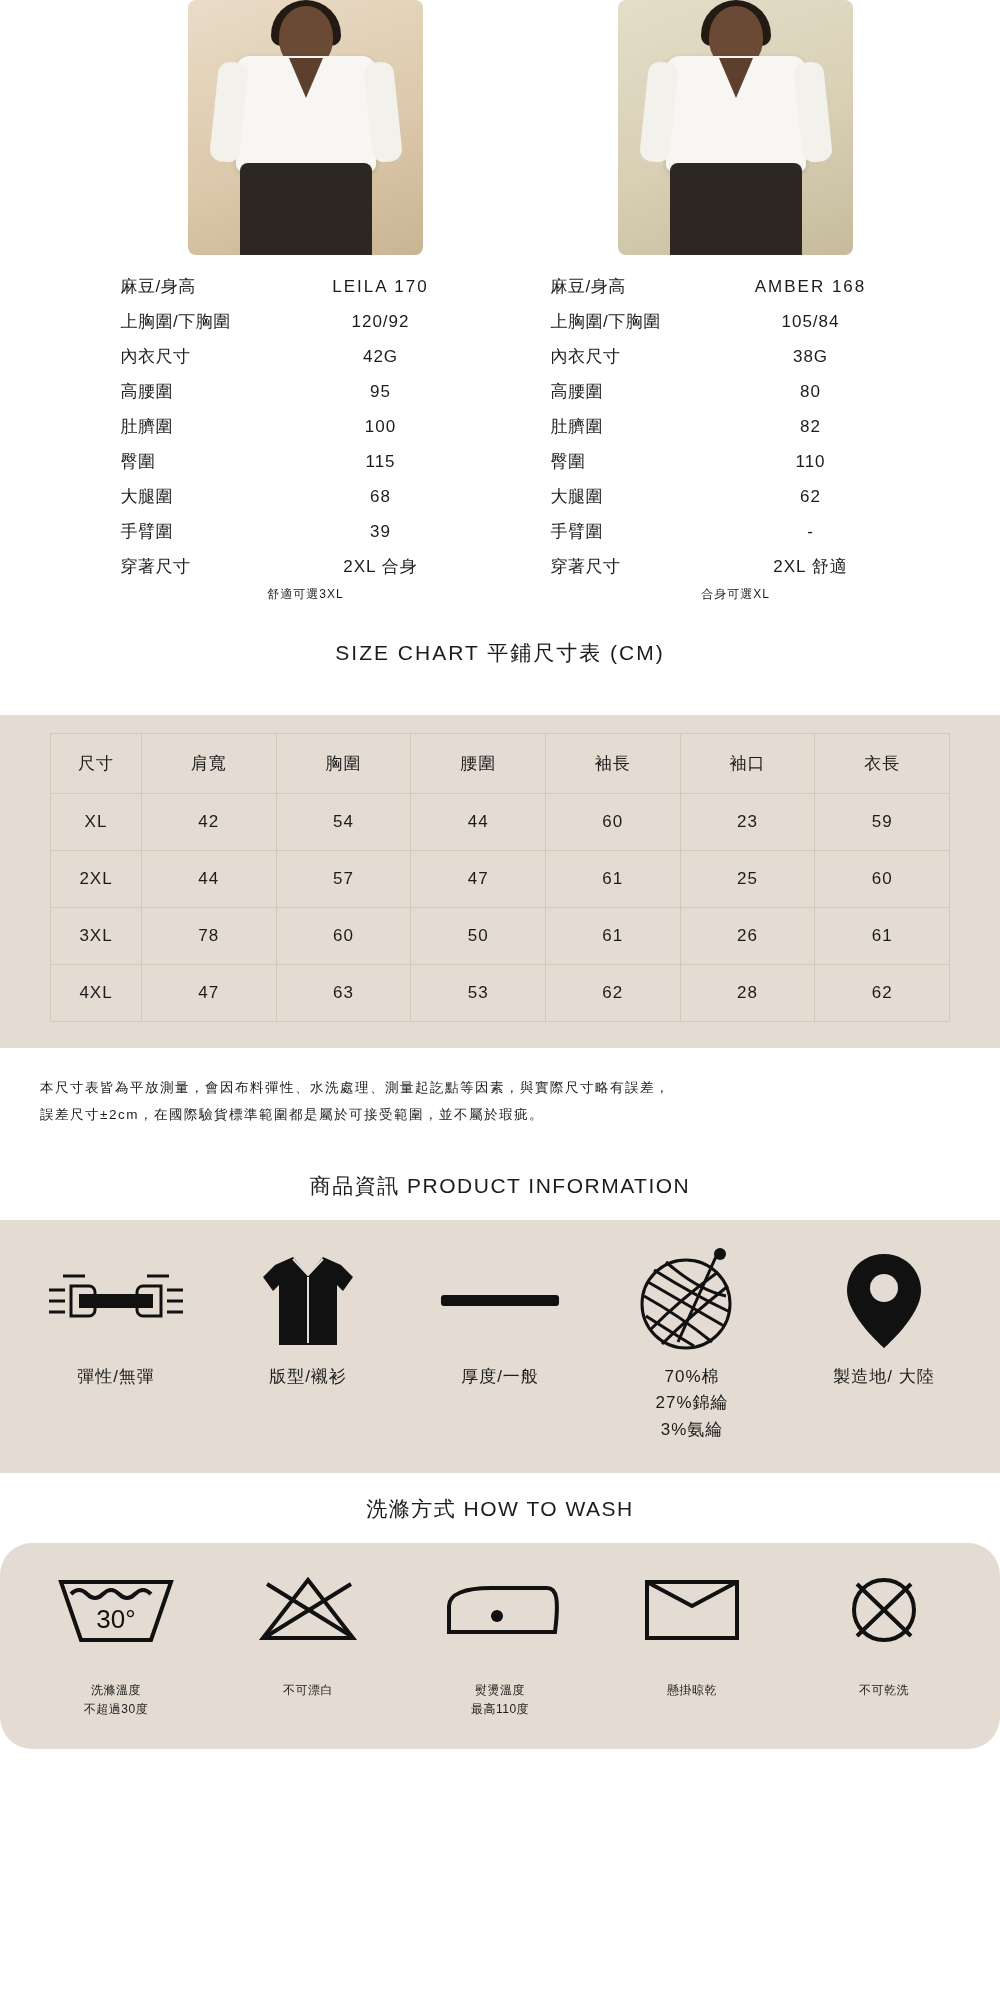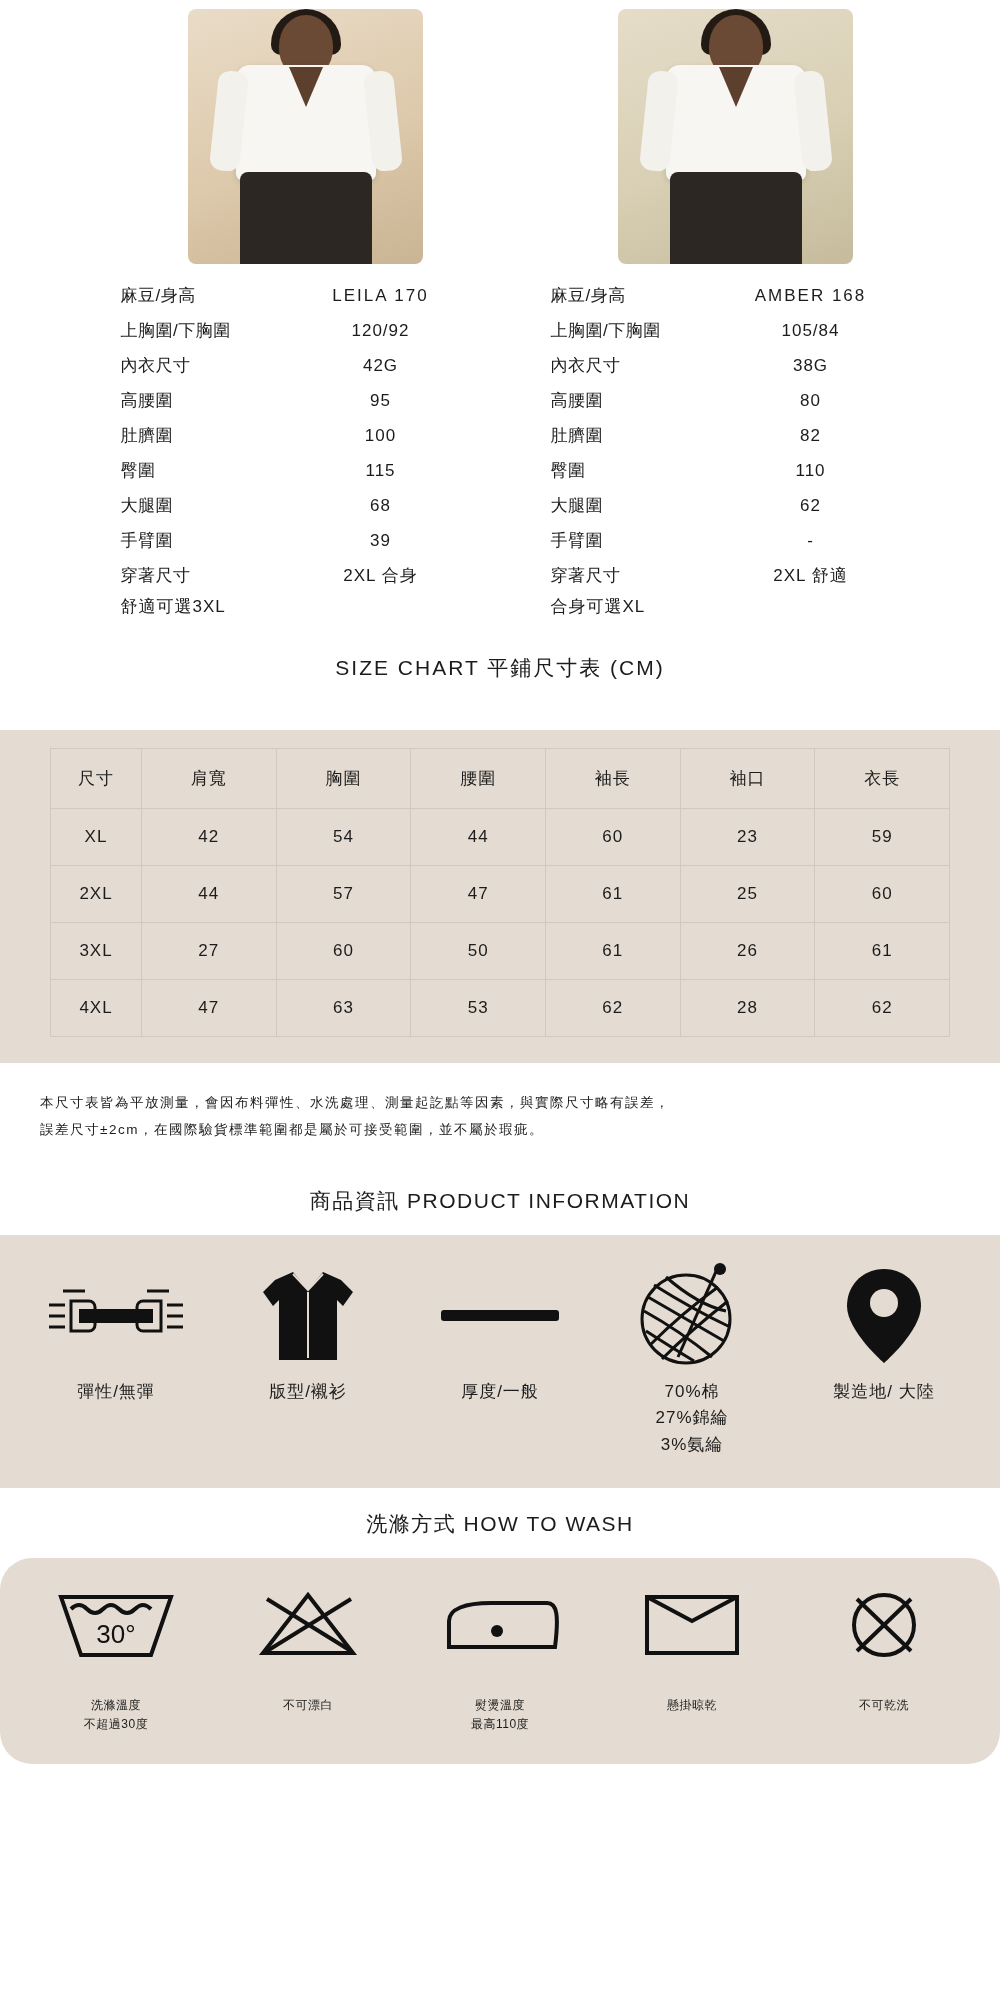--- a/index.html
+++ b/index.html
@@ -10,21 +10,21 @@
     color:#1c1c1c;
     -webkit-font-smoothing:antialiased;
   }
   .page{width:1000px;margin:0 auto;position:relative;}
 
   
   .models{
     background:#ffffff;
     display:flex;
     justify-content:center;
-    padding-top:9px;
+    padding-top:0;
     margin-left:41px;
   }
   .model-col{width:430px;}
   .model-photo{
     height:255px;
     border-radius:8px;
     overflow:hidden;
     position:relative;
     margin:0 auto;
     width:235px;
@@ -79,21 +79,21 @@
   .spec-row{
     display:flex;align-items:baseline;
     font-size:17px;line-height:1;
     padding:9px 0;
     letter-spacing:.5px;
   }
   .spec-label{width:150px;flex:none;}
   .spec-value{flex:1;text-align:center;letter-spacing:1px;}
   .spec-row.name .spec-value{letter-spacing:2px;}
   .spec-note{
-    font-size:17px;padding:2px 0 0 0;letter-spacing:1px;
+    text-align:center;font-size:12px;padding:2px 0 0 0;letter-spacing:1px;
   }
   .models-bottom-pad{height:14px;background:#fff;}
   .section-title{
     text-align:center;
     font-size:21px;
     letter-spacing:2px;
     padding:22px 0 20px 0;
     background:#fff;
   }
   .chart-wrap{background:#e4dcd2;padding:18px 0 26px 0;margin-top:28px;}
@@ -290,21 +290,21 @@
           <td>2XL</td>
           <td>44</td>
           <td>57</td>
           <td>47</td>
           <td>61</td>
           <td>25</td>
           <td>60</td>
         </tr>
         <tr>
           <td>3XL</td>
-          <td>27</td>
+          <td>78</td>
           <td>60</td>
           <td>50</td>
           <td>61</td>
           <td>26</td>
           <td>61</td>
         </tr>
         <tr>
           <td>4XL</td>
           <td>47</td>
           <td>63</td>

